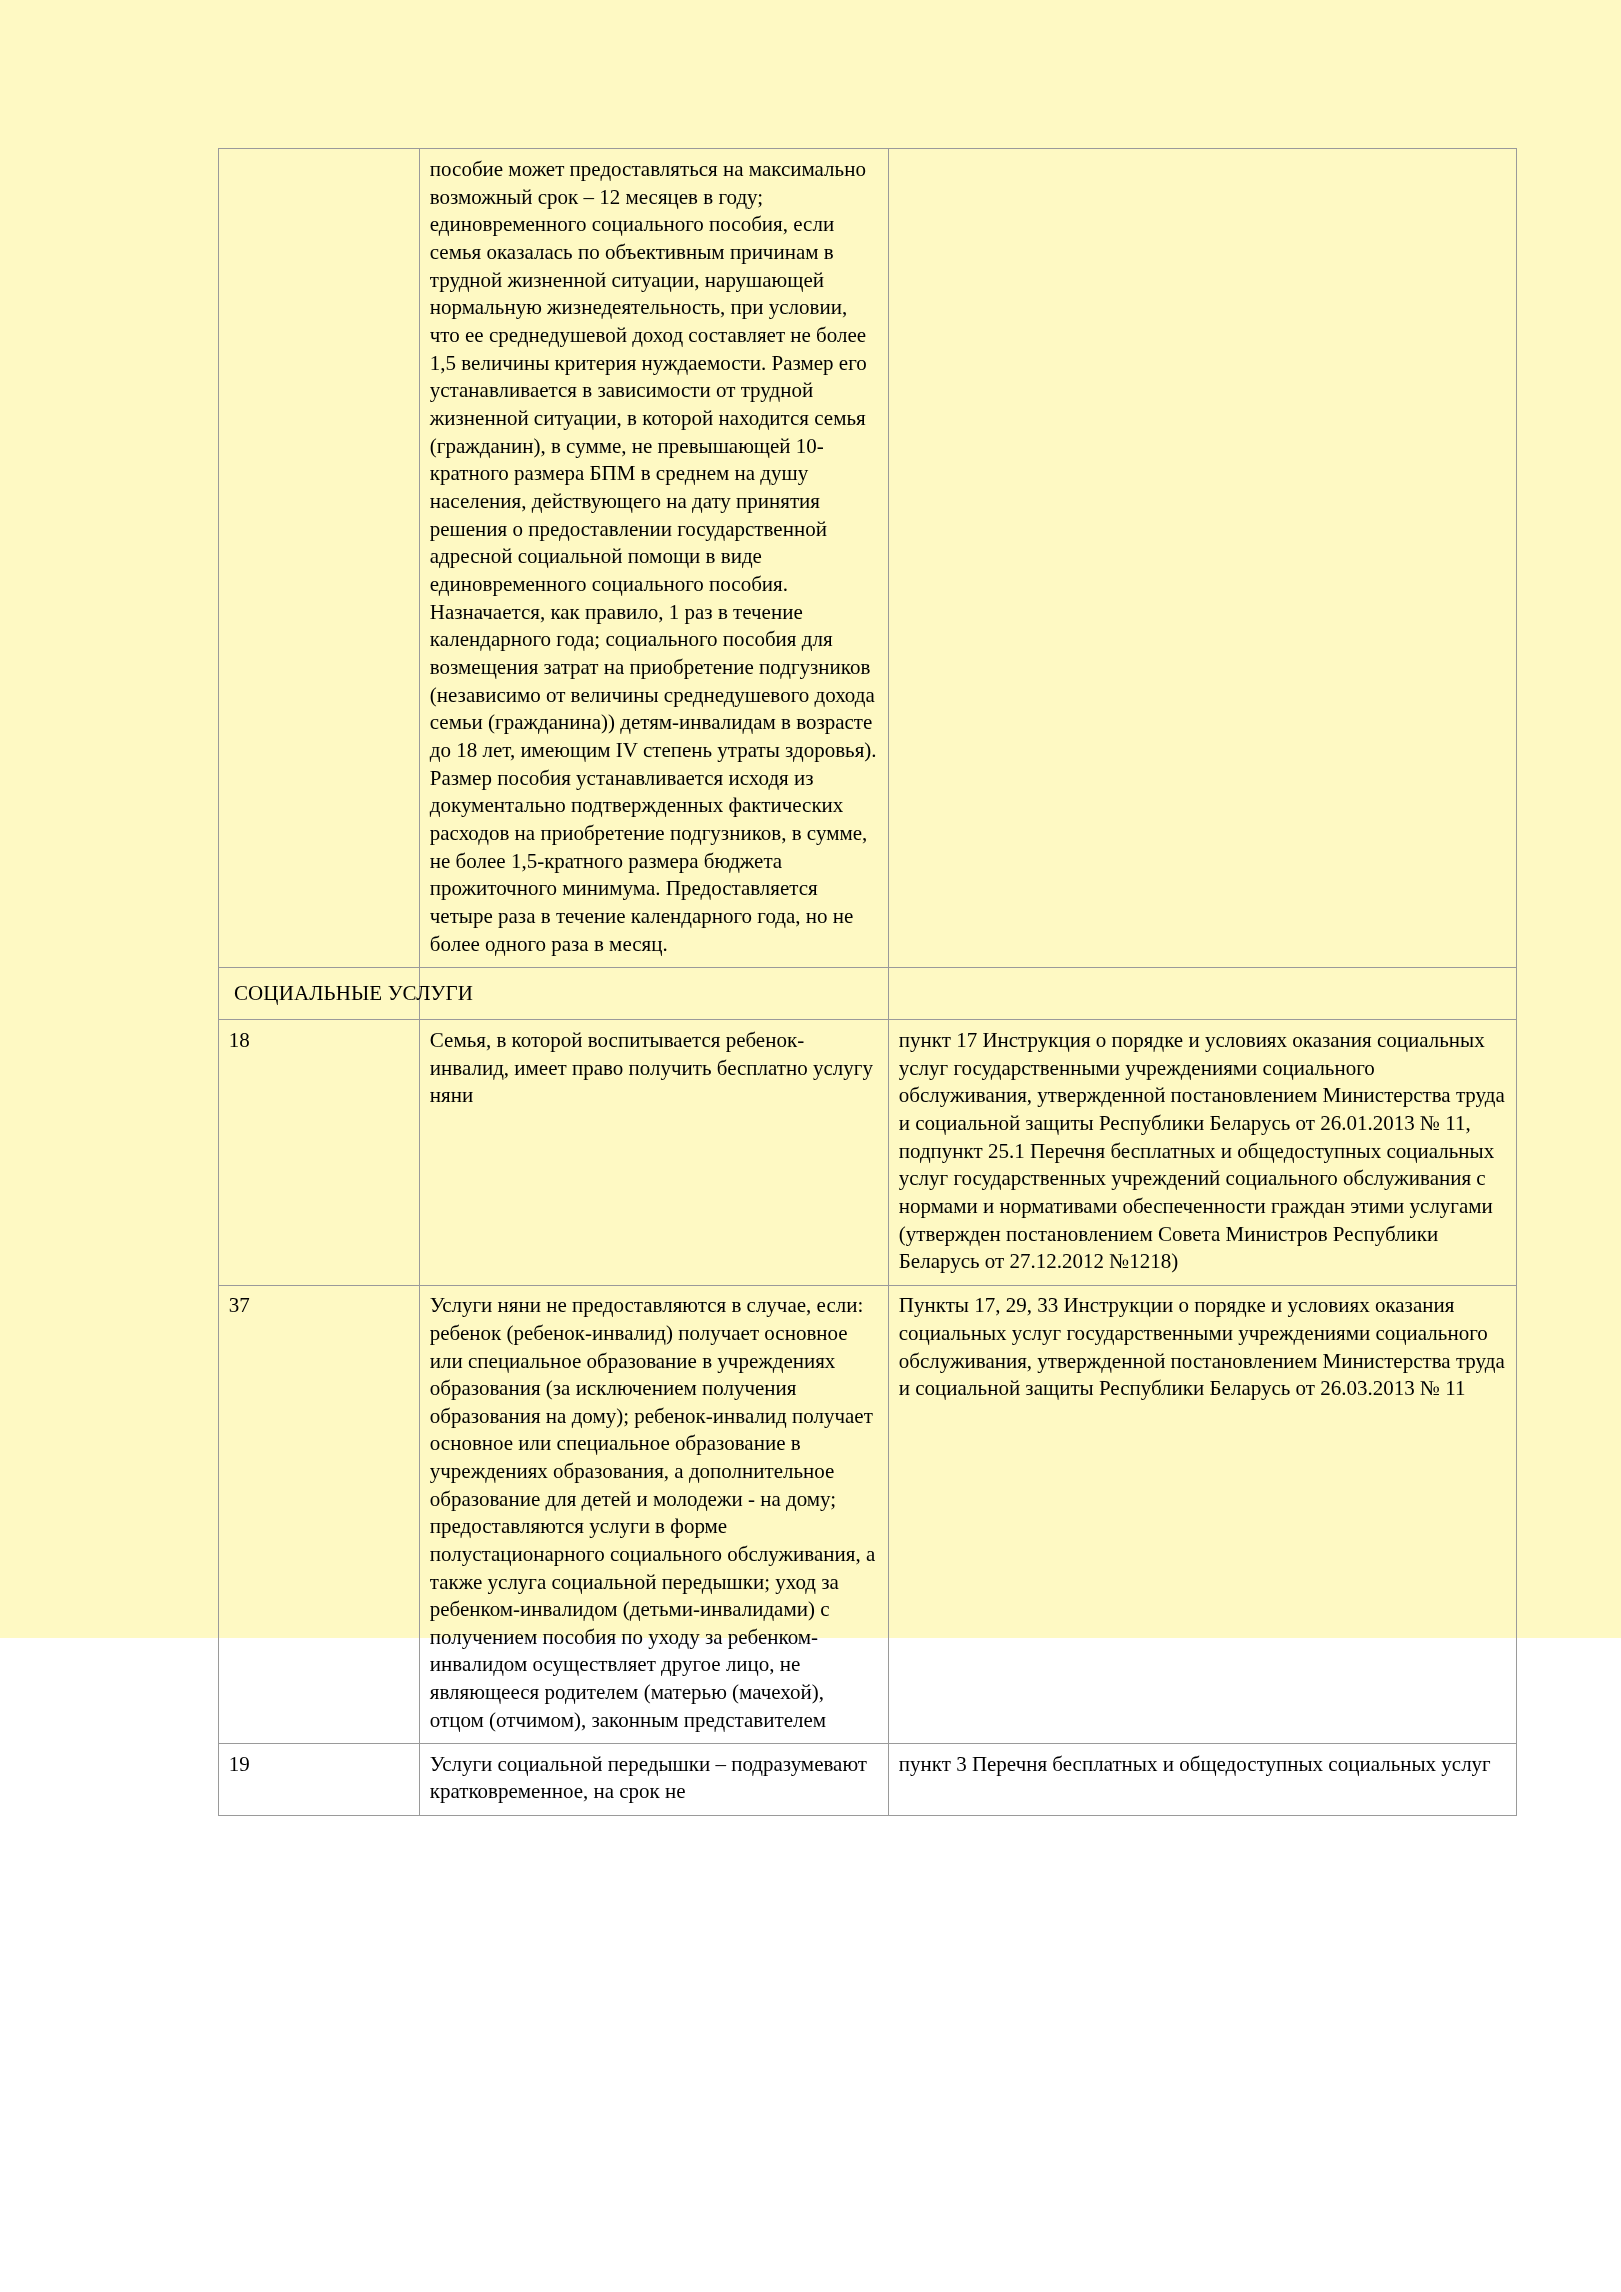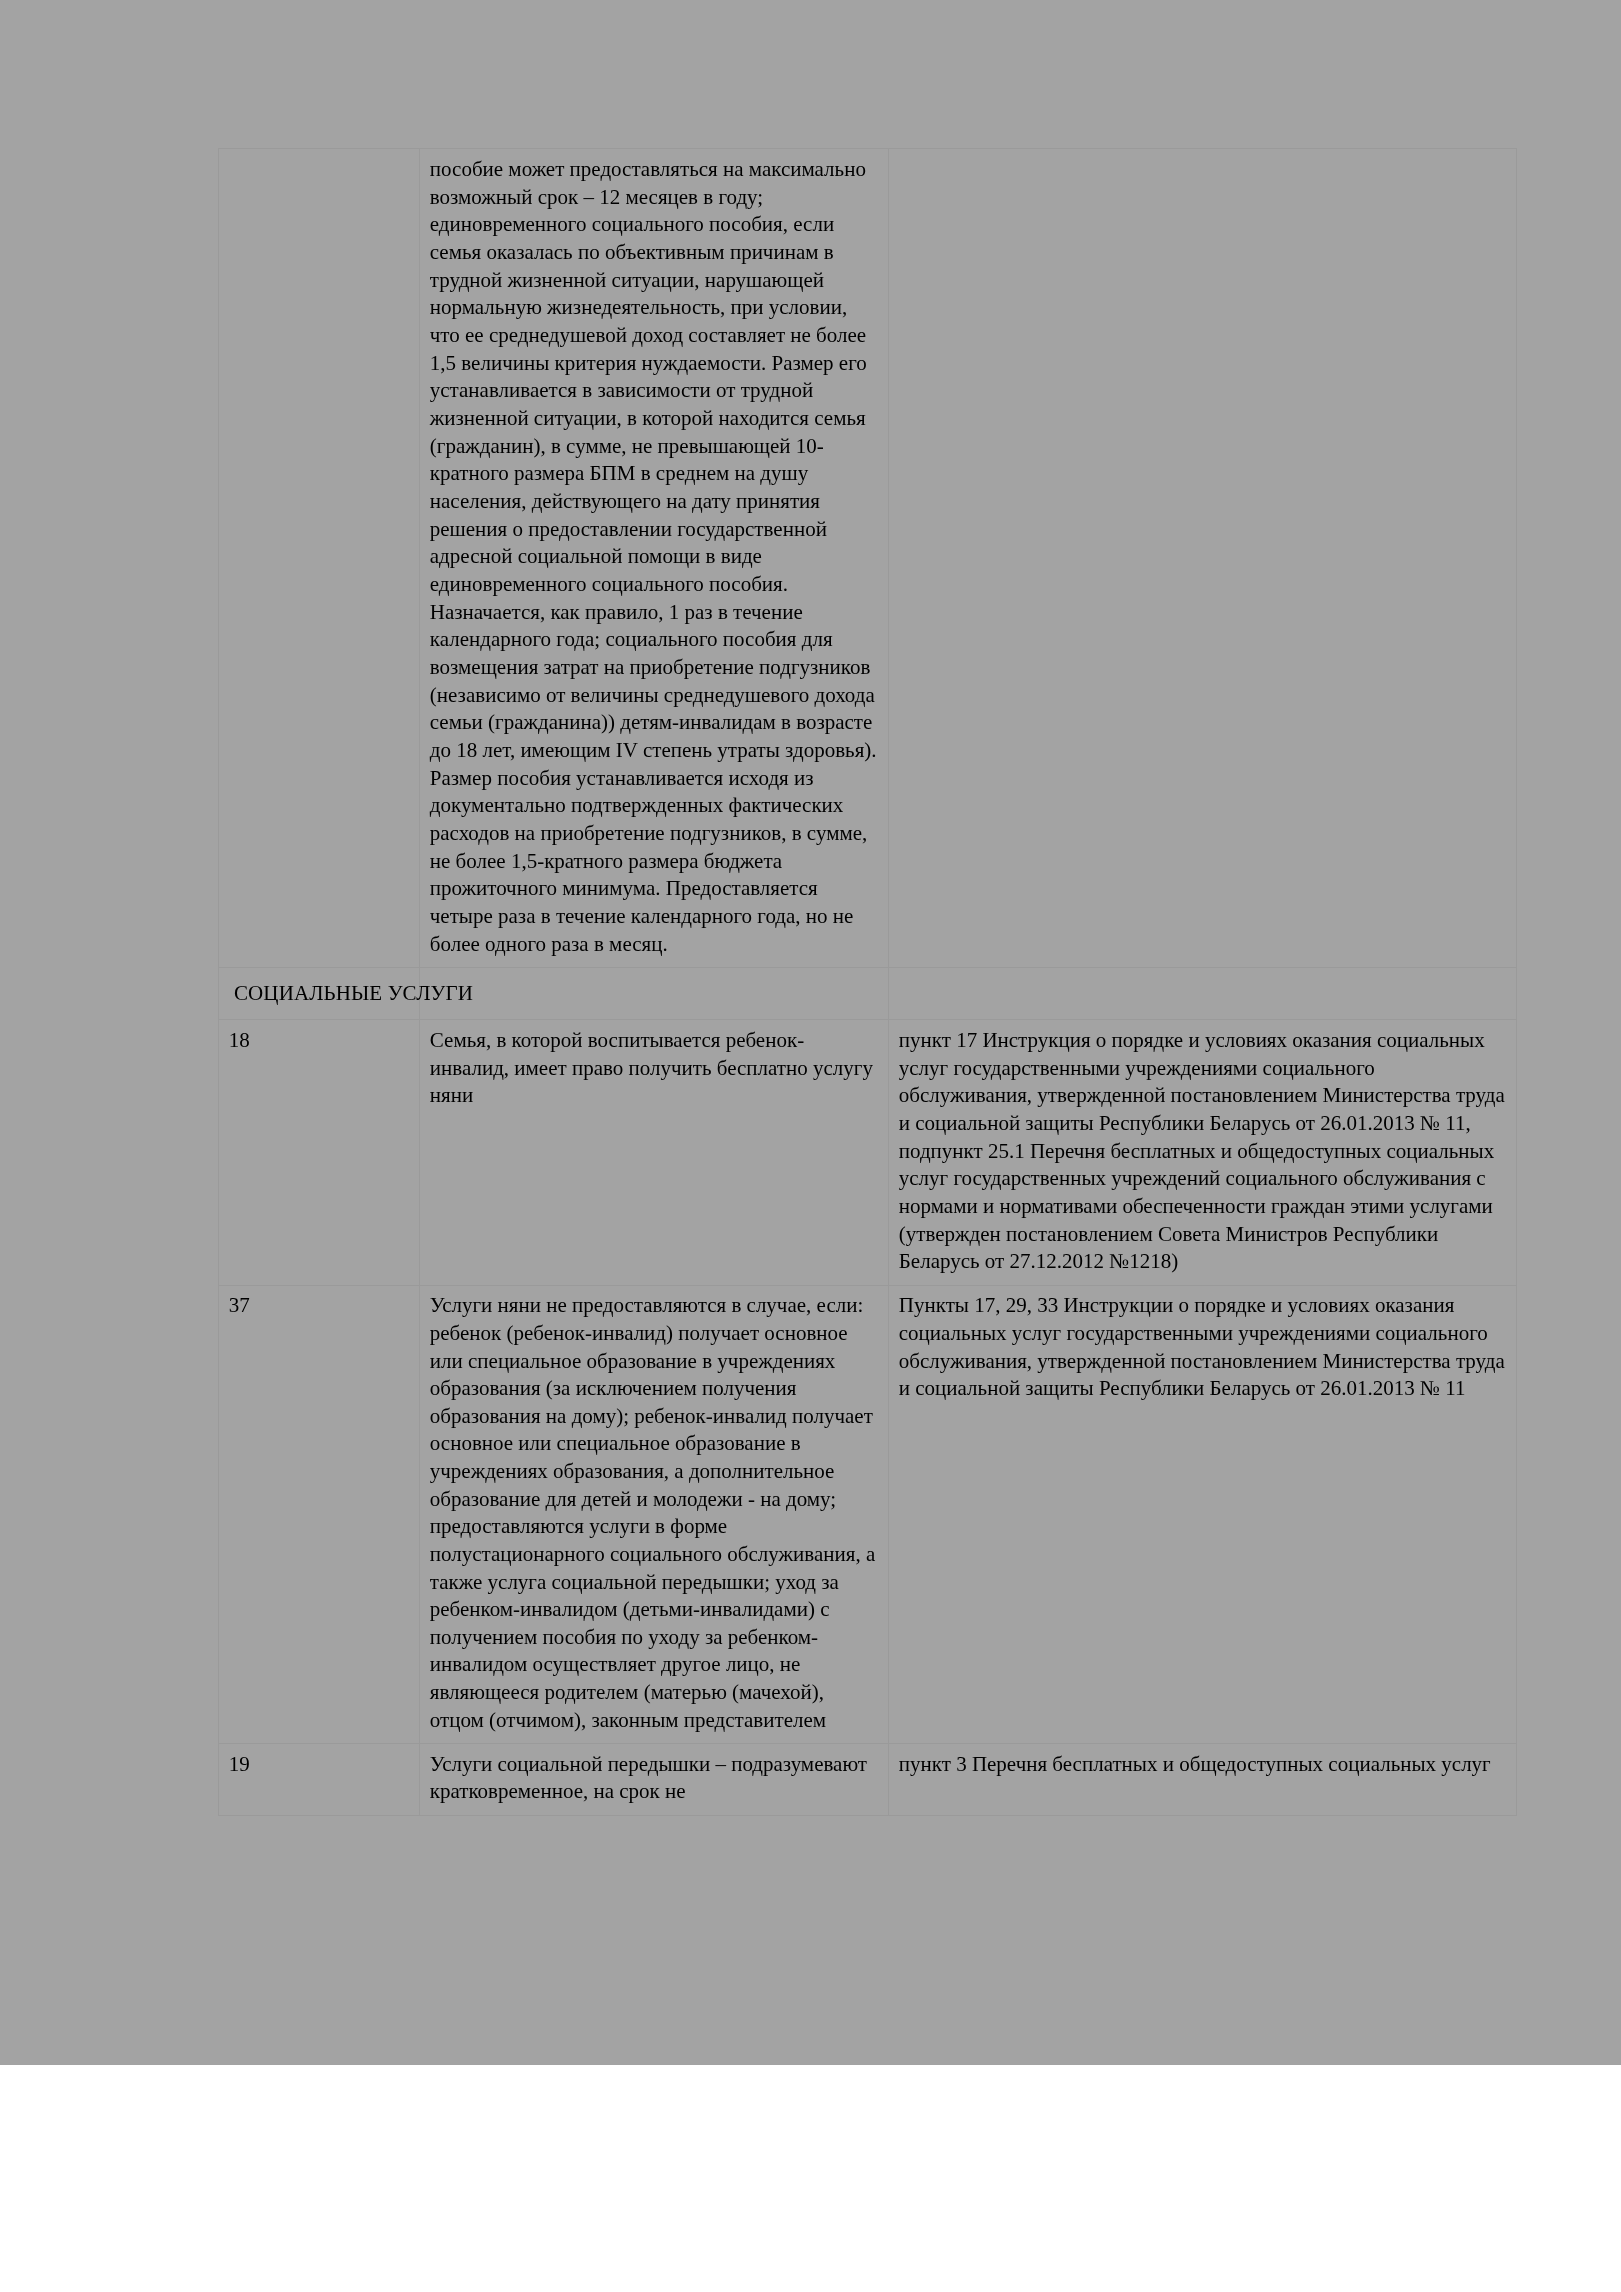--- a/index.html
+++ b/index.html
@@ -12,24 +12,24 @@
     width: 1621px;
     height: 2293px;
     font-family: "Liberation Serif", "DejaVu Serif", serif;
     color: #000000;
     -webkit-font-smoothing: antialiased;
   }
 
   .page {
     position: relative;
     width: 1621px;
-    height: 2065px;
+    height: 1638px;
     box-sizing: border-box;
     padding: 0;
-    background: #a3a3a3;
+    background: #fef9c3;
   }
 
   .doc-table {
     position: absolute;
     left: 218px;
     top: 148px;
     width: 1298px;
     border-collapse: collapse;
     table-layout: fixed;
   }
@@ -123,21 +123,21 @@
       </tr>
 
       <tr>
         <td class="num-cell">
           <span class="cell-text">37</span>
         </td>
         <td class="desc-cell">
           <span class="cell-text">Услуги няни не предоставляются в случае, если: ребенок (ребенок-инвалид) получает основное или специальное образование в учреждениях образования (за исключением получения образования на дому); ребенок-инвалид получает основное или специальное образование в учреждениях образования, а дополнительное образование для детей и молодежи - на дому; предоставляются услуги в форме полустационарного социального обслуживания, а также услуга социальной передышки; уход за ребенком-инвалидом (детьми-инвалидами) с получением пособия по уходу за ребенком-инвалидом осуществляет другое лицо, не являющееся родителем (матерью (мачехой), отцом (отчимом), законным представителем</span>
         </td>
         <td class="ref-cell">
-          <span class="cell-text">Пункты 17, 29, 33 Инструкции о порядке и условиях оказания социальных услуг государственными учреждениями социального обслуживания, утвержденной постановлением Министерства труда и социальной защиты Республики Беларусь от 26.01.2013 № 11</span>
+          <span class="cell-text">Пункты 17, 29, 33 Инструкции о порядке и условиях оказания социальных услуг государственными учреждениями социального обслуживания, утвержденной постановлением Министерства труда и социальной защиты Республики Беларусь от 26.03.2013 № 11</span>
         </td>
       </tr>
 
       <tr>
         <td class="num-cell">
           <span class="cell-text">19</span>
         </td>
         <td class="desc-cell">
           <span class="cell-text">Услуги социальной передышки – подразумевают кратковременное, на срок не</span>
         </td>

